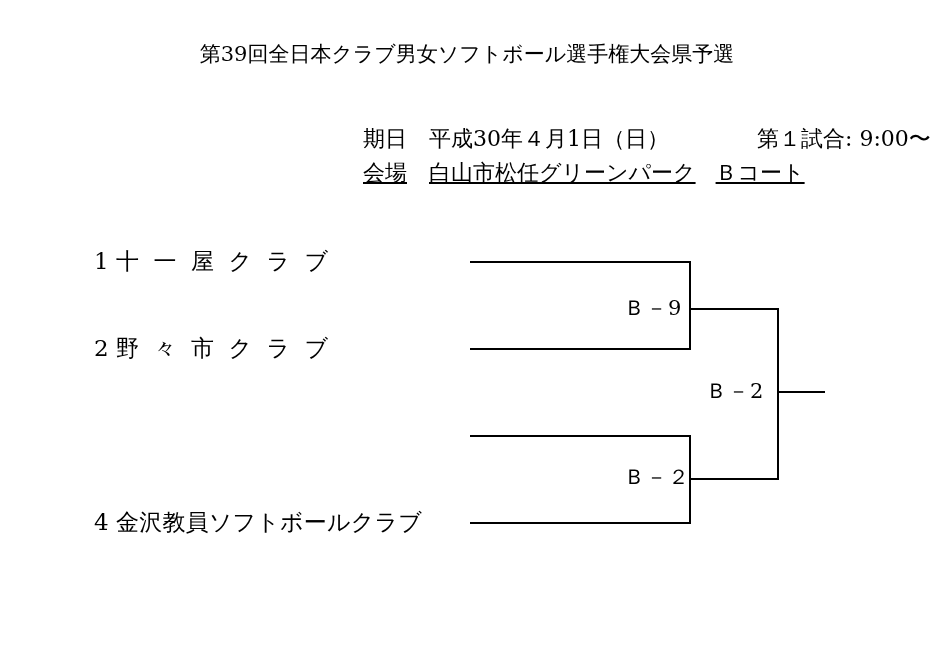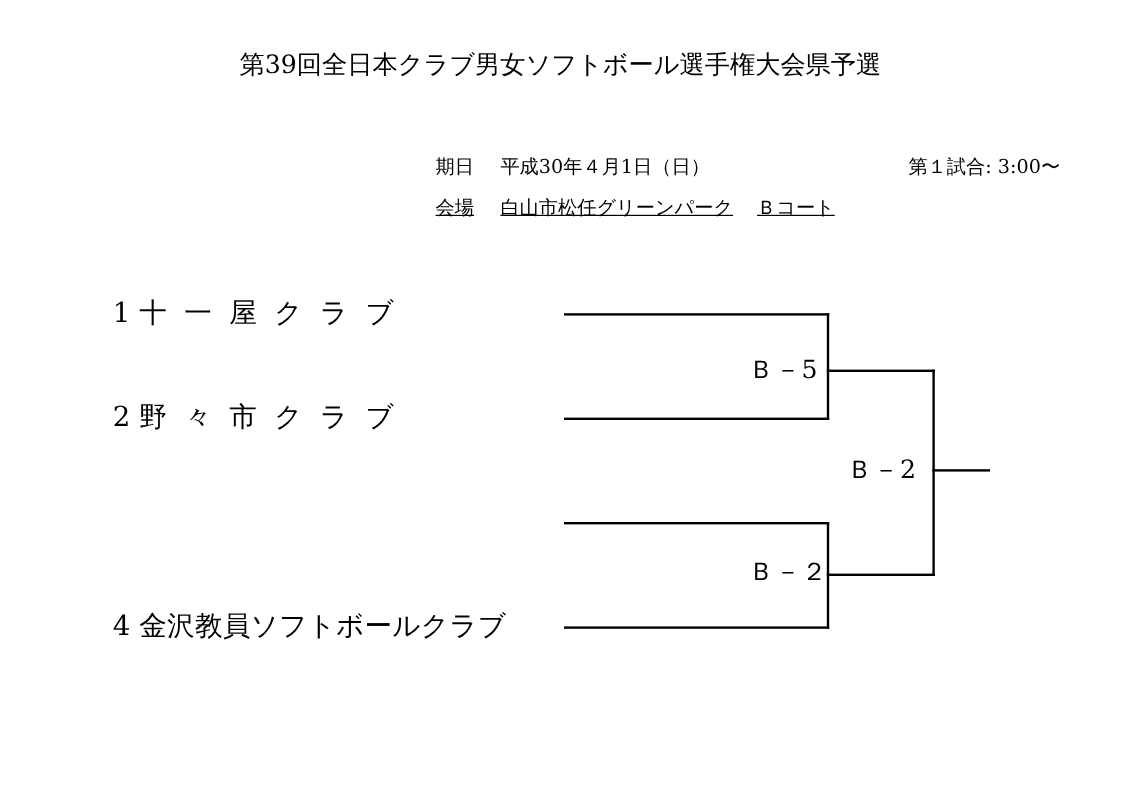--- a/index.html
+++ b/index.html
@@ -26,21 +26,21 @@
     width: 934px;
     text-align: center;
     font-size: 21px;
     line-height: 36px;
     letter-spacing: 0px;
     white-space: nowrap;
   }
 
   .info-line {
     position: absolute;
-    font-size: 16px;
+    font-size: 22px;
     line-height: 26px;
     white-space: nowrap;
   }
   #date-line      { top: 126px; left: 363px; }
   #venue-line     { top: 160px; left: 363px; text-decoration: underline; }
   #first-game-line{ top: 126px; left: 757px; }
 
   .info-label   { margin-right: 22px; }
   .info-gap     { display: inline-block; width: 20px; }
 
@@ -121,21 +121,21 @@
 </head>
 <body>
 
 <div id="page-title">第39回全日本クラブ男女ソフトボール選手権大会県予選</div>
 
 <div class="info-line" id="date-line">
   <span class="info-label">期日</span><span>平成30年４月1日（日）</span>
 </div>
 
 <div class="info-line" id="first-game-line">
-  <span>第１試合: 3:00〜</span>
+  <span>第１試合: 9:00〜</span>
 </div>
 
 <div class="info-line" id="venue-line">
   <span class="info-label">会場</span><span>白山市松任グリーンパーク</span><span class="info-gap"></span><span>Ｂコート</span>
 </div>
 
 <div id="bracket">
 
   <div class="team-row" id="team-row-1">
     <span class="team-seed">1</span><span class="team-name-wide">十一屋クラブ</span>
@@ -143,21 +143,21 @@
 
   <div class="team-row" id="team-row-2">
     <span class="team-seed">2</span><span class="team-name-wide">野々市クラブ</span>
   </div>
 
 
   <div class="team-row" id="team-row-4">
     <span class="team-seed">4</span><span class="team-name-tight">金沢教員ソフトボールクラブ</span>
   </div>
 
-  <div class="match-label" id="match-label-b1">Ｂ－5</div>
+  <div class="match-label" id="match-label-b1">Ｂ－9</div>
   <div class="match-label" id="match-label-b2">Ｂ－２</div>
   <div class="match-label" id="match-label-b3">Ｂ－2</div>
 
   <div class="line-h" id="line-team1"></div>
   <div class="line-h" id="line-team2"></div>
   <div class="line-v" id="line-vert-b1"></div>
   <div class="line-h" id="line-out-b1"></div>
 
   <div class="line-h" id="line-team3"></div>
   <div class="line-h" id="line-team4"></div>

